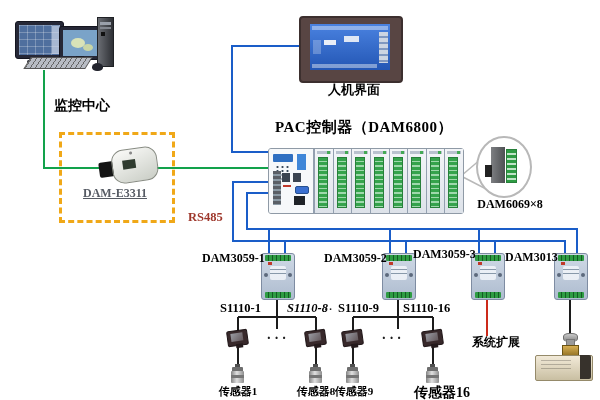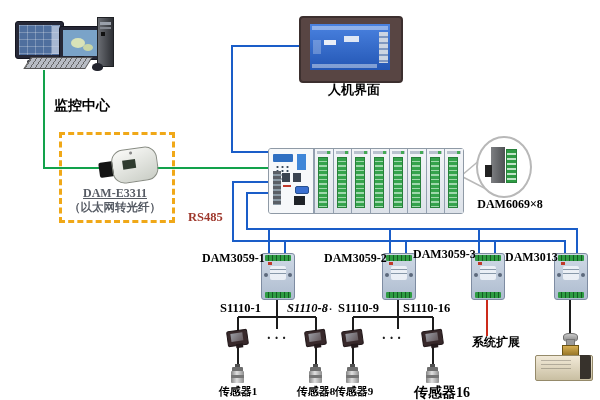--- a/index.html
+++ b/index.html
@@ -173,23 +173,23 @@
   <div class="lbl c" style="left:322px;top:83px;width:64px;font-size:13px;">人机界面</div>
 
   <div class="dash-box"></div>
   <div class="cv">
     <div class="cv-conn"></div>
     <div class="cv-body"></div>
     <div class="cv-label"></div>
     <div class="cv-screw"></div>
   </div>
   <div class="lbl c" style="left:62px;top:187px;width:106px;font-size:12px;color:#565b64;text-decoration:underline;">DAM-E3311</div>
-  <div class="lbl c" style="left:50px;top:201px;width:130px;font-size:11.5px;color:#565b64;">（以太网转光纤）</div>
   <div class="lbl" style="left:188px;top:211px;font-size:12.5px;color:var(--rs485-text,#9e372b);">RS485</div>
 
+  <div class="lbl c" style="left:266px;top:119px;width:196px;font-size:15px;letter-spacing:.5px;">PAC控制器（DAM6800）</div>
   <div class="rack">
     <div class="rack-cpu">
       <div class="cpu-logo"></div>
       <div class="cpu-leds"></div>
       <div class="cpu-chip"></div>
       <div class="cpu-d1"></div>
       <div class="cpu-d2"></div>
       <div class="cpu-red"></div>
       <div class="cpu-vga"></div>
       <div class="cpu-rj45"></div>

